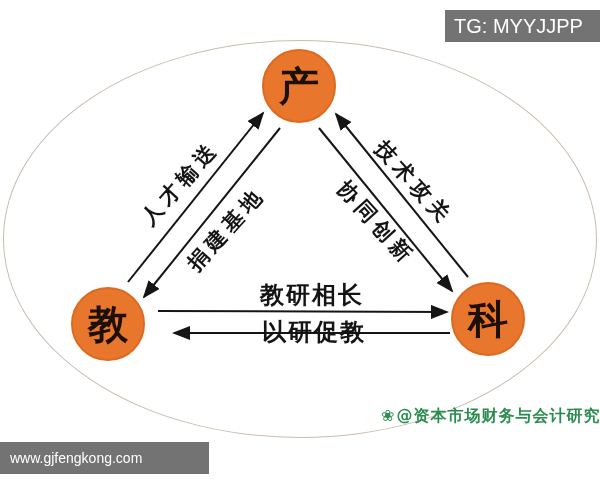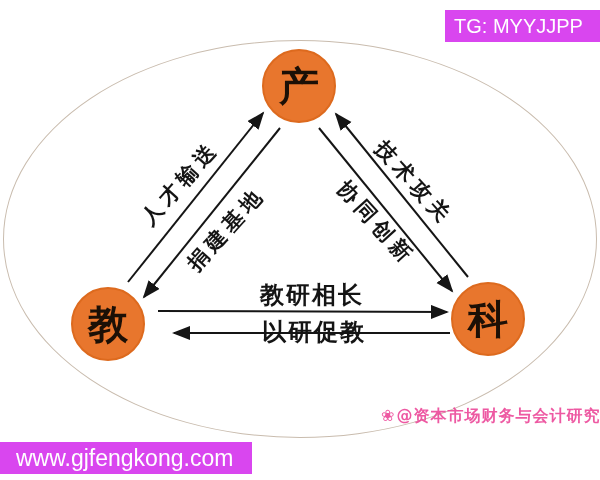--- a/index.html
+++ b/index.html
@@ -28,27 +28,27 @@
   .rot-l{transform:translate(-50%,-50%) rotate(-48deg);}
   .rot-r{transform:translate(-50%,-50%) rotate(48deg);}
   .rot-0{transform:translate(-50%,-50%);font-size:24px;letter-spacing:2px;}
   .lbl-rencai{left:180px;top:183px;}
   .lbl-juanjian{left:226px;top:229px;}
   .lbl-jishu{left:414px;top:183px;}
   .lbl-xietong{left:376px;top:223px;}
   .lbl-jiaoyan{left:312px;top:295px;}
   .lbl-yiyan{left:314px;top:332px;}
   .badge{
-    position:absolute;background:#d946ef;color:#ffffff;
+    position:absolute;background:#737373;color:#ffffff;
     font-family:"Liberation Sans",sans-serif;box-sizing:border-box;
   }
   .badge-tg{left:445px;top:10px;width:155px;height:32px;font-size:20px;line-height:32px;padding-left:9px;}
-  .badge-site{left:0;top:442px;width:252px;height:32px;font-size:23px;line-height:32px;padding-left:16px;}
+  .badge-site{left:0;top:442px;width:209px;height:32px;font-size:14px;line-height:32px;padding-left:10px;}
   .watermark{
-    position:absolute;left:381px;top:406px;color:#ec4899;opacity:.9;
+    position:absolute;left:381px;top:406px;color:#15803d;opacity:.9;
     font-size:16px;font-weight:bold;letter-spacing:1px;white-space:nowrap;
   }
   .watermark .wm-icon{font-weight:normal;margin-right:1px;}
 </style>
 </head>
 <body>
 
 <div class="stage">
 
   <div class="ellipse"></div>

